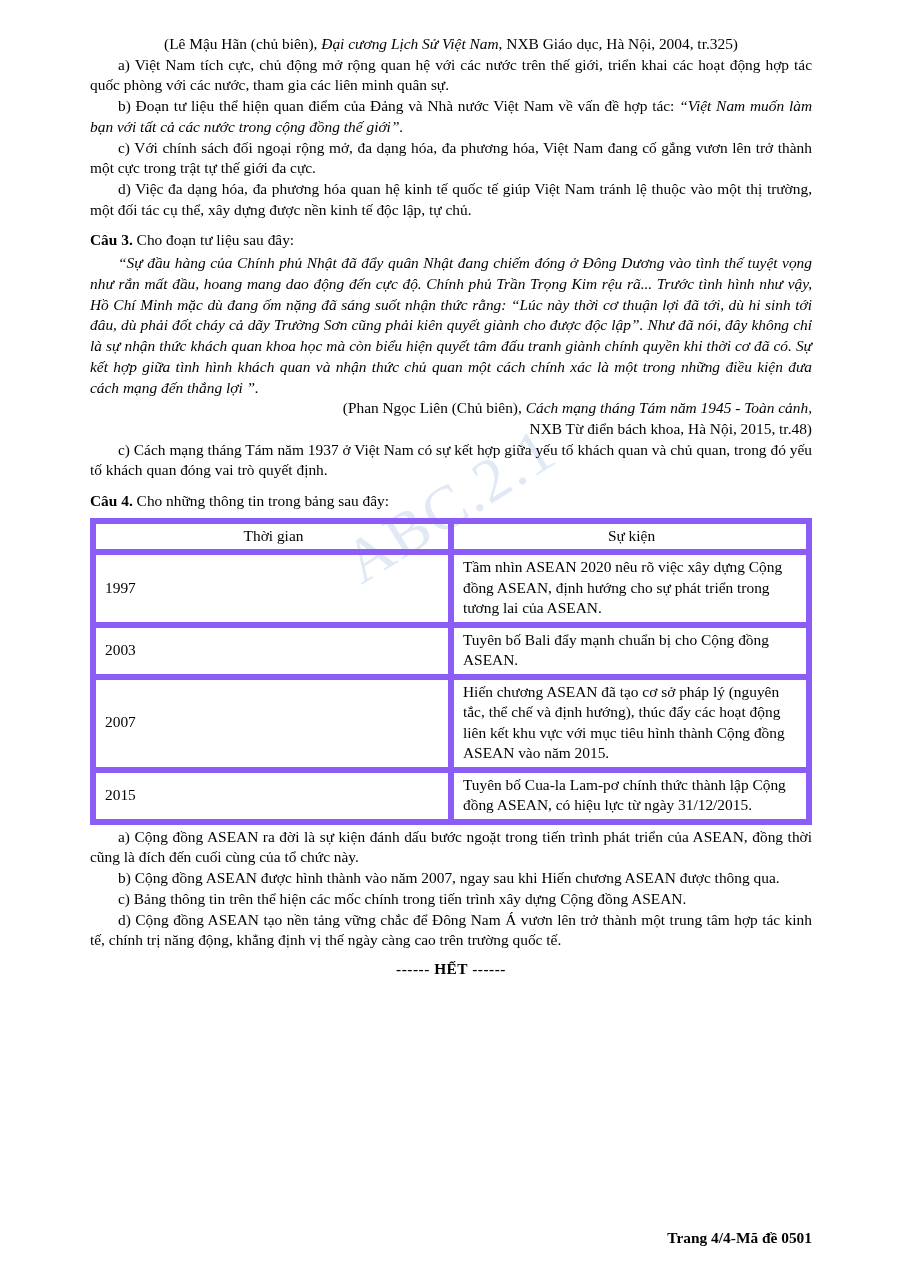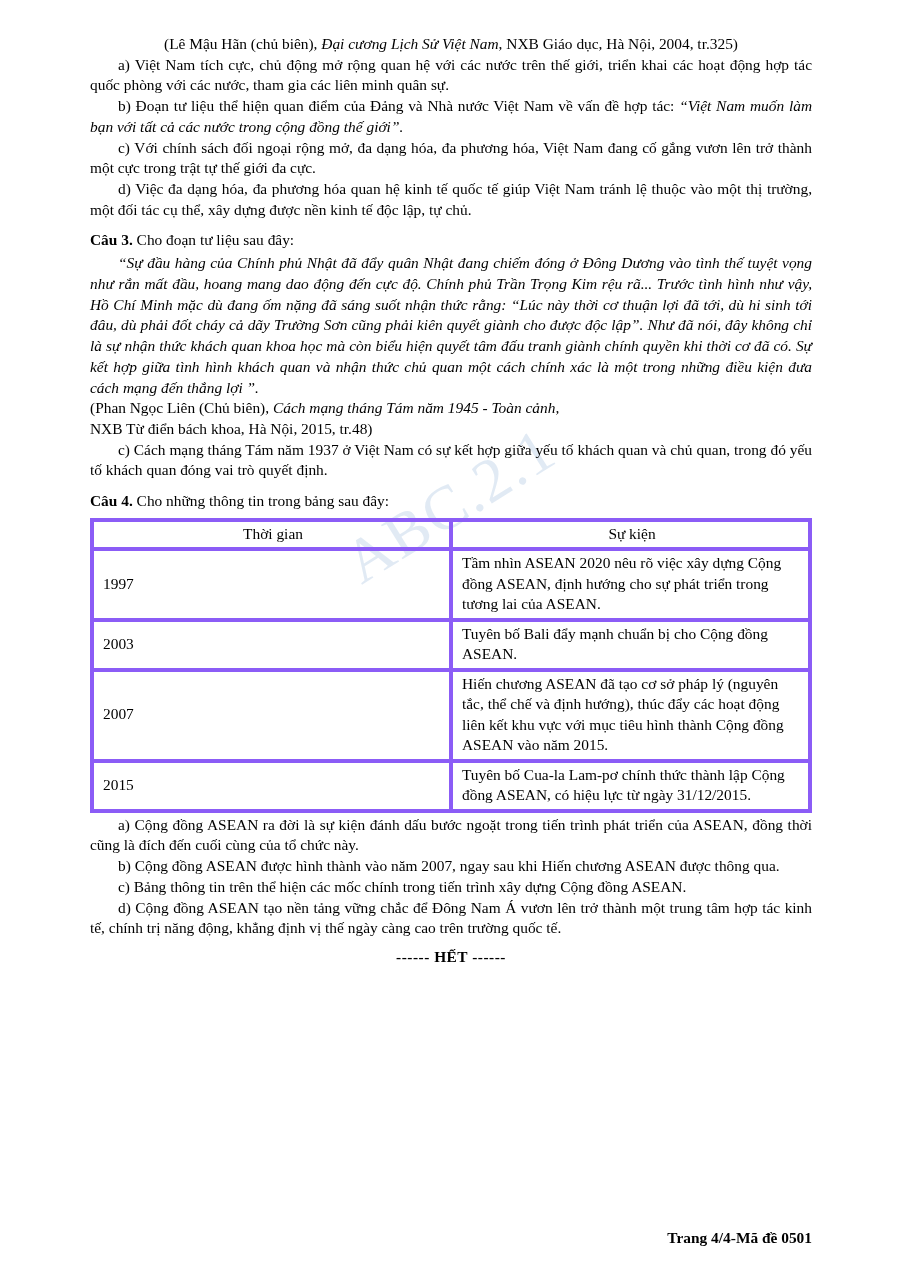--- a/index.html
+++ b/index.html
@@ -49,20 +49,21 @@
     margin: 0;
   }
   .indent {
     text-indent: 28px;
   }
   .src-line {
     text-align: center;
     text-indent: 0;
   }
   .src-right {
+    text-align: right;
     text-indent: 0;
   }
   i, .it {
     font-style: italic;
   }
   .quote-block {
     text-align: justify;
     font-style: italic;
     text-indent: 28px;
   }
@@ -73,21 +74,21 @@
     font-weight: bold;
   }
   table.info {
     border-collapse: collapse;
     width: 100%;
     margin-top: 6px;
     font-size: 15.4px;
     table-layout: fixed;
   }
   table.info td, table.info th {
-    border: 4px solid #8b5cf6;
+    border: 6px solid #8b5cf6;
     padding: 2px 6px 3px 9px;
     vertical-align: middle;
     font-weight: normal;
     line-height: 1.33;
     font-family: Liberation Serif, serif;
   }
   table.info th {
     text-align: center;
   }
   td.year {

